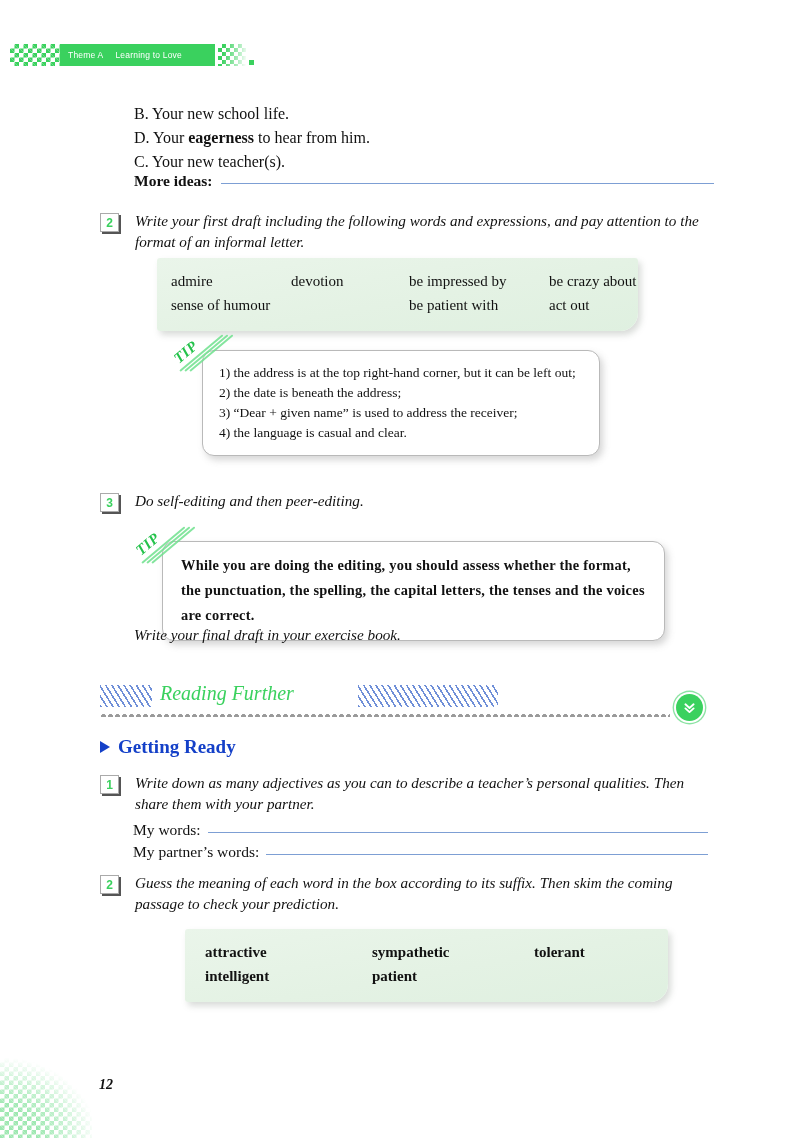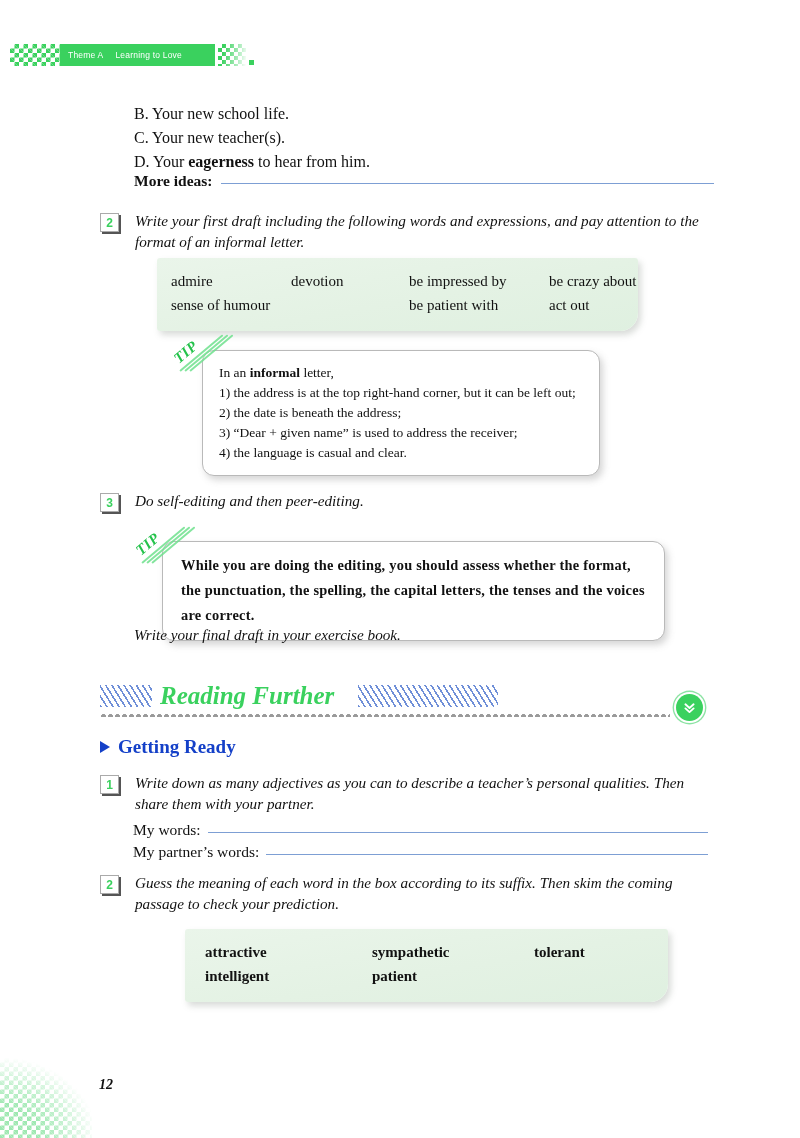--- a/index.html
+++ b/index.html
@@ -228,23 +228,23 @@
       58deg,
       #6f8fd8 0px, #6f8fd8 1.6px,
       rgba(255,255,255,0) 1.6px, rgba(255,255,255,0) 5.2px);
   }
   .hatch.left  { left: 0px;   width: 52px; }
   .hatch.right { left: 258px; width: 140px; }
   .section-title {
     position: absolute;
     left: 60px; top: 0px;
     font-family: "Liberation Serif", serif;
-    font-weight: bold;
+    font-weight: normal;
     font-style: italic;
-    font-size: 25px;
+    font-size: 20px;
     color: #3ad15e;
     white-space: nowrap;
   }
   .dot-rule {
     position: absolute;
     left: 100px; top: 713px;
     width: 570px; height: 4px;
     background-image: radial-gradient(circle, #9a9a9a 45%, rgba(0,0,0,0) 48%);
     background-size: 7px 7px;
     background-position: 0 0;
@@ -338,22 +338,22 @@
     <span>Learning to Love</span>
   </div>
   <div class="check-right"></div>
   <div class="check-dot"></div>
 </div>
 
 <div id="content">
 
   <div class="opt-list">
     <div class="opt-row">B. Your new school life.</div>
+    <div class="opt-row"><span>D. Your </span><b>eagerness</b><span> to hear from him.</span></div>
     <div class="opt-row">C. Your new teacher(s).</div>
-    <div class="opt-row"><span>D. Your </span><b>eagerness</b><span> to hear from him.</span></div>
   </div>
 
   <div class="more-ideas">
     <span class="lbl">More ideas:</span>
     <span class="rule"></span>
   </div>
 
   <div class="task" style="left:100px; top:210px; width:612px;">
     <div class="num-badge">2</div>
     <div class="task-text">Write your first draft including the following words and expressions, and pay attention to the format of an informal letter.</div>
@@ -369,21 +369,20 @@
     <div class="wb-row">
       <span class="wb-cell" style="width:120px">sense of humour</span>
       <span class="wb-cell" style="width:118px"></span>
       <span class="wb-cell" style="width:140px">be patient with</span>
       <span class="wb-cell">act out</span>
     </div>
   </div>
 
   <div class="tip-wrap" style="left:178px; top:336px;">
     <div class="tip-box" style="left:24px; top:14px; width:398px; padding:12px 0 12px 16px;">
-      <div class="tb-line"><span>In an </span><b>informal</b><span> letter,</span></div>
       <div class="tb-line">1) the address is at the top right-hand corner, but it can be left out;</div>
       <div class="tb-line">2) the date is beneath the address;</div>
       <div class="tb-line">3) “Dear + given name” is used to address the receiver;</div>
       <div class="tb-line">4) the language is casual and clear.</div>
     </div>
     <div class="tip-badge" style="left:-6px; top:0px;">
       <div class="slash" style="left:8px;  top:34px; width:56px;"></div>
       <div class="slash" style="left:13px; top:34px; width:56px;"></div>
       <div class="slash" style="left:18px; top:34px; width:56px;"></div>
       <div class="tiptext">TIP</div>

